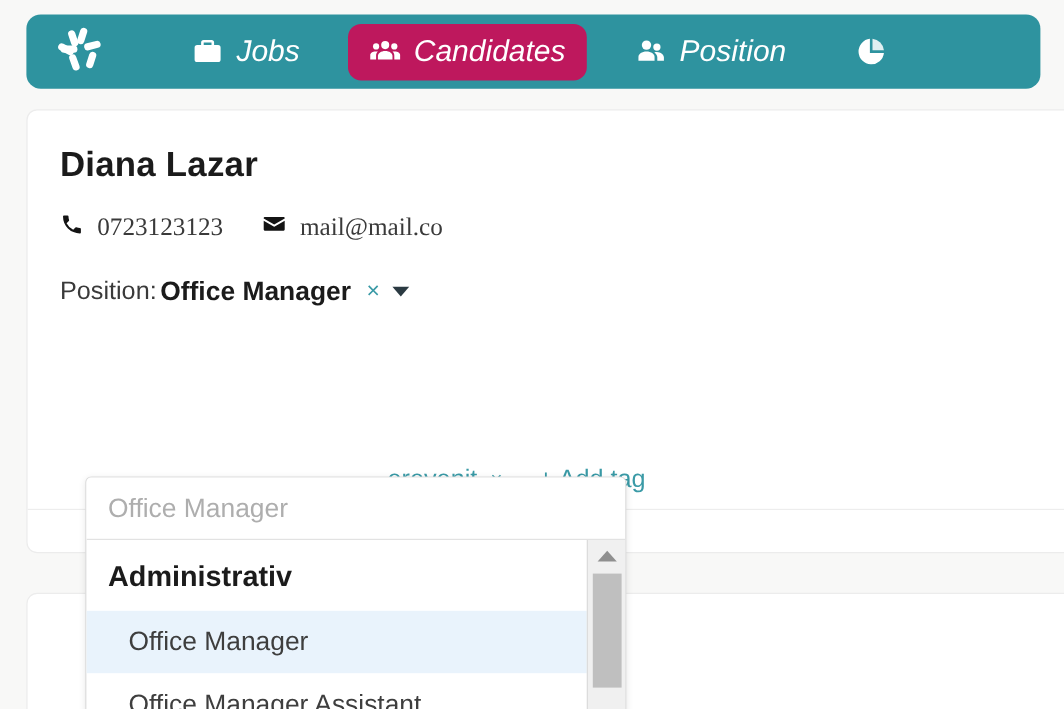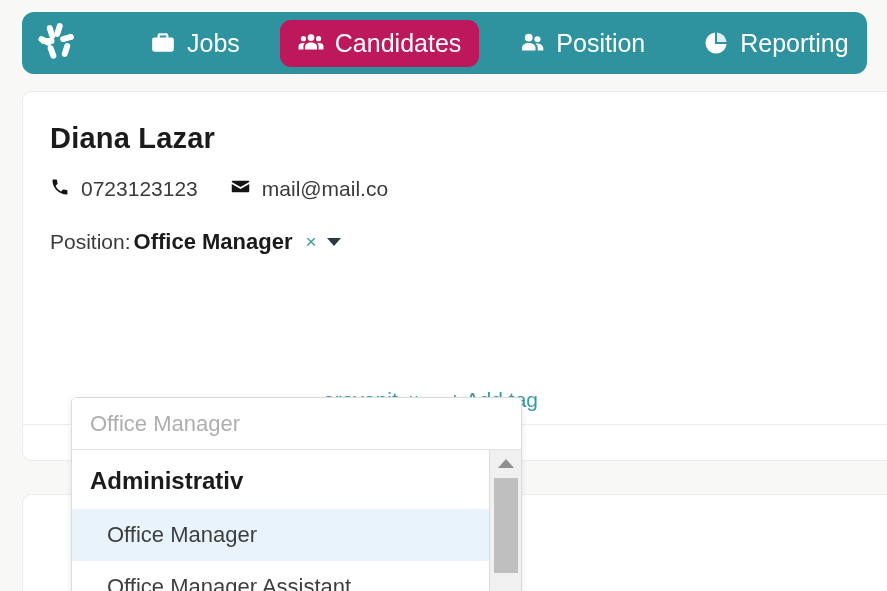--- a/index.html
+++ b/index.html
@@ -11,23 +11,24 @@
   }
 
   
   .navwrap { padding: 12px 20px 0 22px; }
   .navbar {
     height: 62px;
     background: #2e939f;
     border-radius: 12px;
     display: flex;
     align-items: center;
-    padding-left: 6px;
+    padding-left: 16px;
     overflow: hidden;
     white-space: nowrap;
+    font-style: italic;
   }
   .logo {
     width: 60px; height: 48px;
     display: flex; align-items: center; justify-content: center;
     flex: 0 0 auto;
   }
   .navitems { display: flex; align-items: center; margin-left: 44px; }
   .navitem {
     display: flex; align-items: center;
     gap: 11px;
@@ -59,21 +60,21 @@
     font-weight: bold;
     color: #1b1b1b;
     letter-spacing: .2px;
   }
   .contact-row {
     display: flex; align-items: center;
     margin-top: 21px;
     font-size: 21px;
     color: #3a3a3a;
   }
-  .contact-item { display: flex; align-items: center; gap: 11px; margin-right: 32px; }
+  .contact-item { display: flex; align-items: center; gap: 11px; margin-right: 32px; font-family: Liberation Serif, serif; }
 
   .position-row {
     display: flex; align-items: center;
     margin-top: 27px;
     font-size: 21px;
     color: #3a3a3a;
   }
   .position-label { margin-right: 3px; }
   .position-value { font-weight: bold; color: #1b1b1b; font-size: 22px; }
   .pos-clear {
@@ -231,21 +232,20 @@
         <span>Position</span>
       </div>
 
       <div class="navitem">
         <span class="nicon">
           <svg width="26" height="26" viewBox="0 0 24 24" fill="#ffffff">
             <path d="M11 2.2A9.8 9.8 0 1 0 21.8 13H11V2.2z"></path>
             <path d="M13 2.2V11h8.8A9.8 9.8 0 0 0 13 2.2z" opacity=".85"></path>
           </svg>
         </span>
-        <span>Reporting</span>
       </div>
 
     </div>
   </div>
 </div>
 
 <div class="card" id="card-main">
 
   <div class="cand-name">Diana Lazar</div>
 

